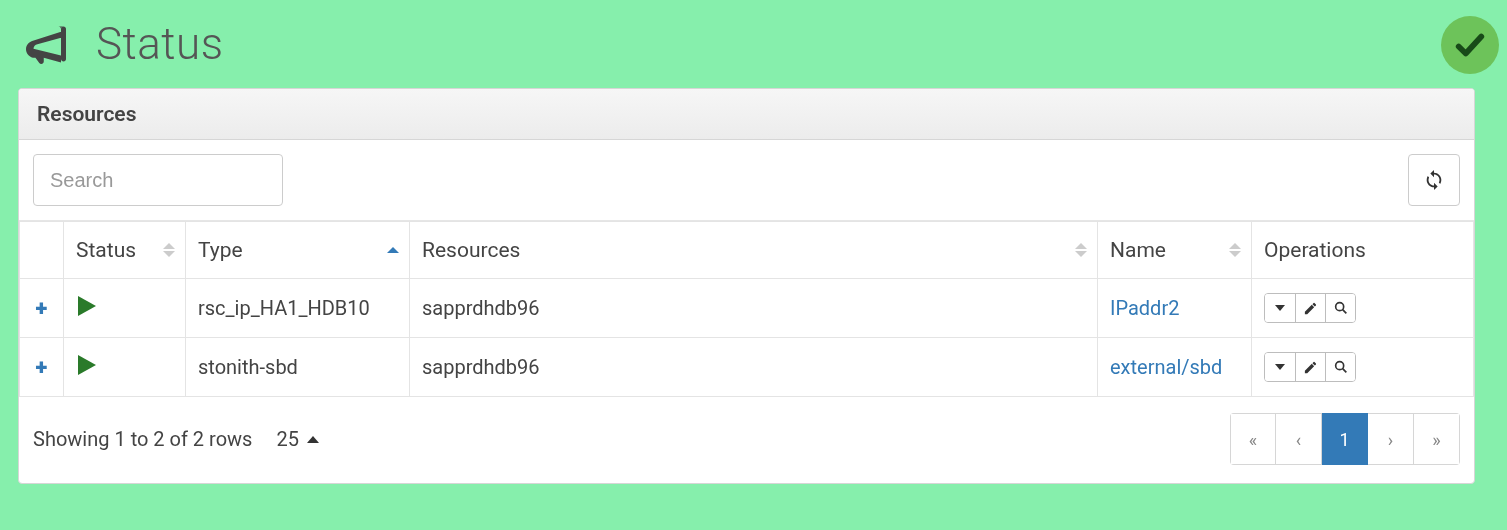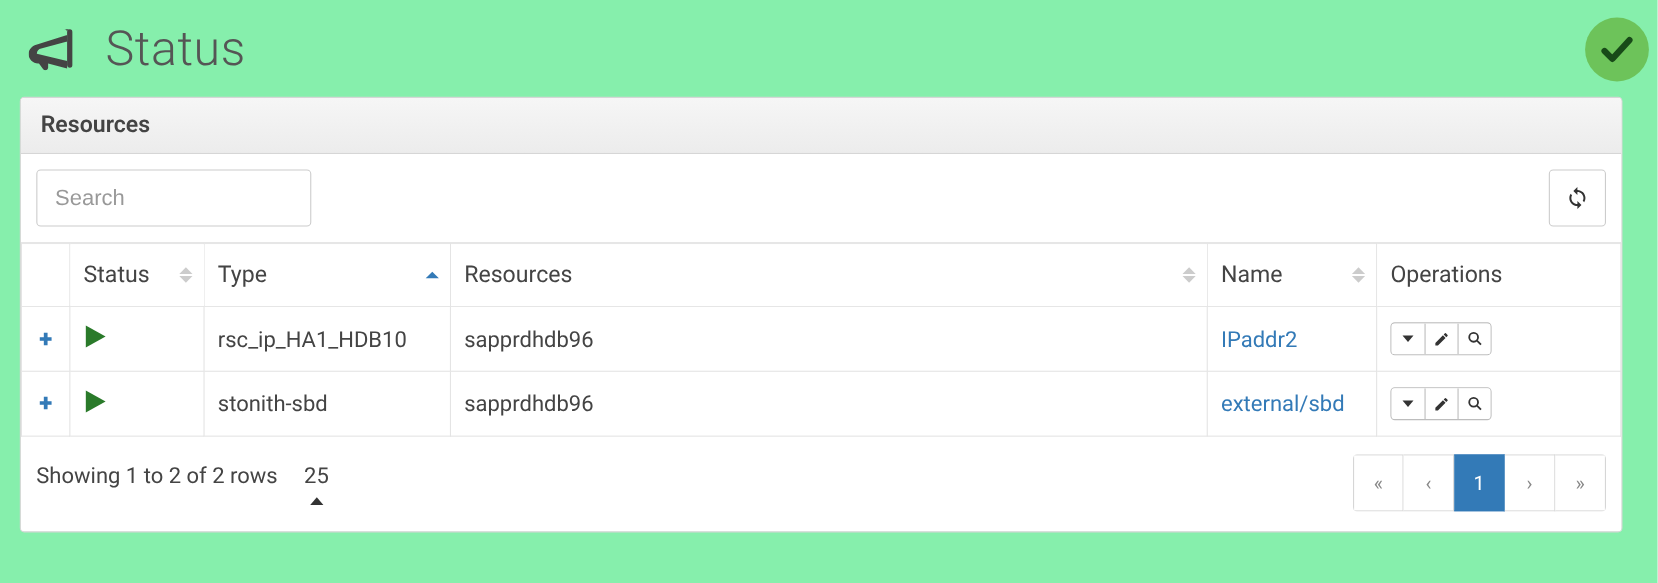--- a/index.html
+++ b/index.html
@@ -187,21 +187,20 @@
     align-items: flex-start;
     gap: 24px;
     font-size: 20px;
     color: #444;
   }
   .page-size {
     display: flex;
     align-items: center;
     gap: 8px;
     cursor: pointer;
-    flex-direction: column;
   }
   .pagination {
     display: flex;
     border-radius: 4px;
     overflow: hidden;
   }
   .page-btn {
     min-width: 46px;
     height: 52px;
     display: flex;

